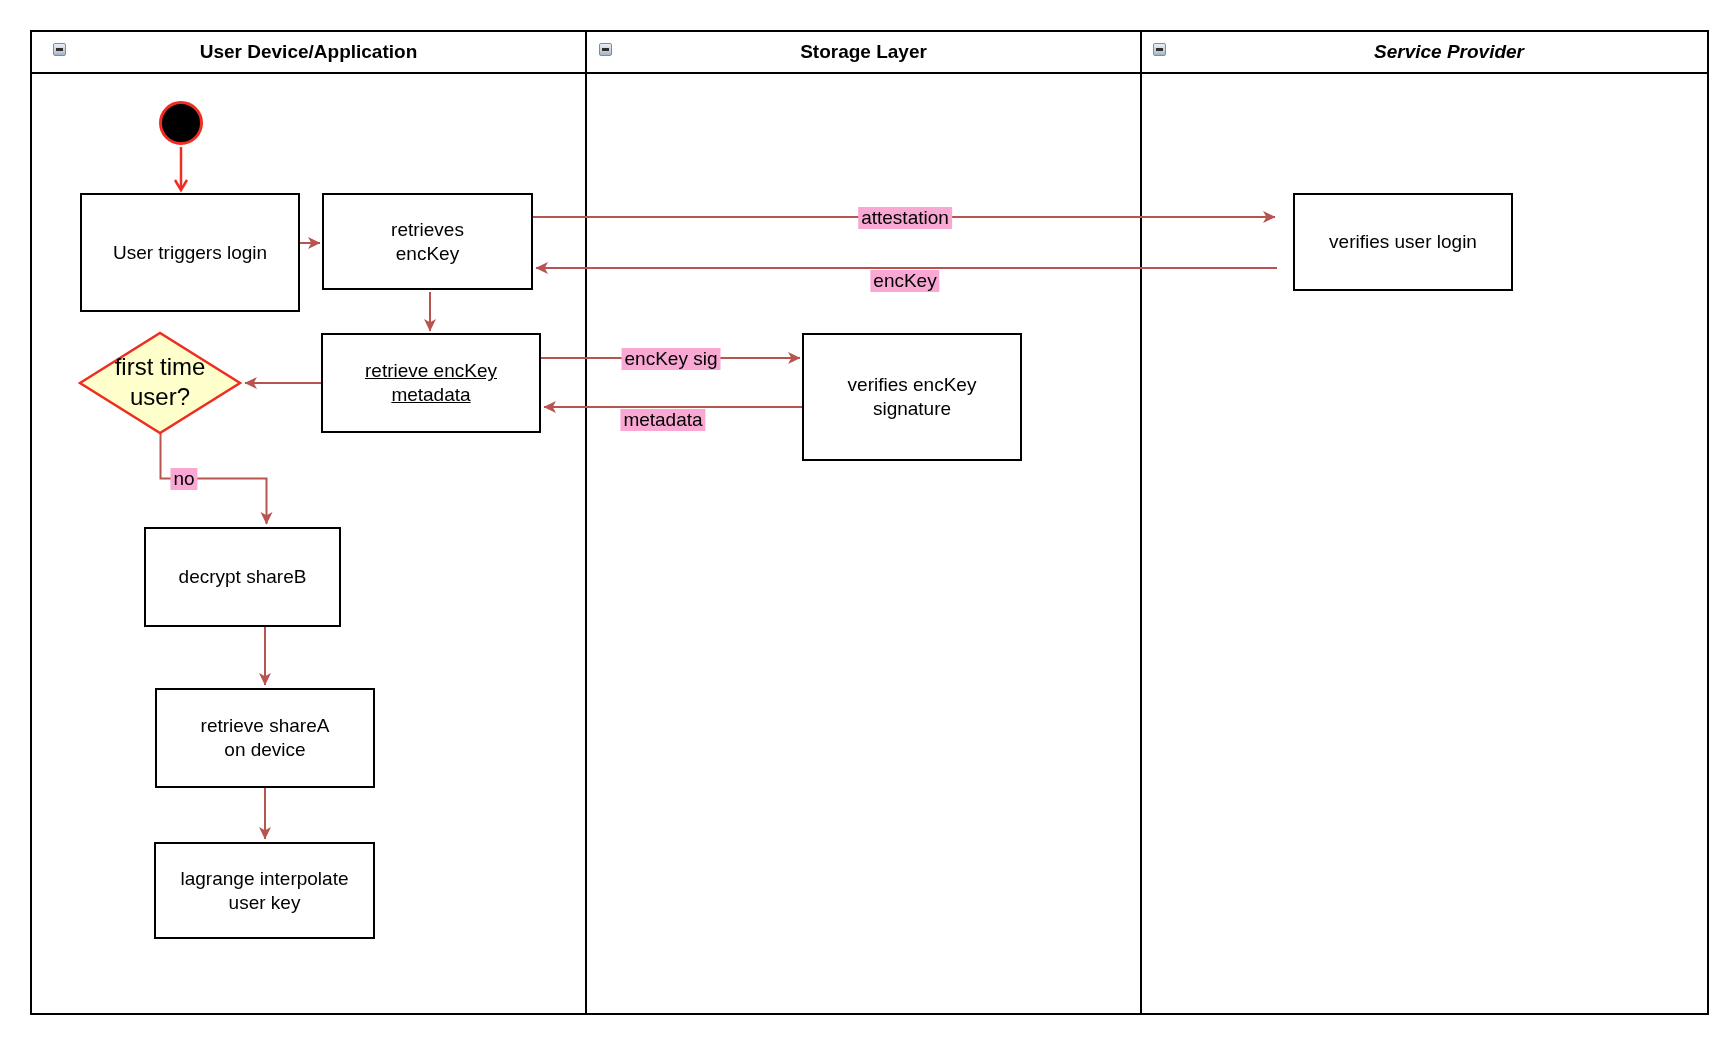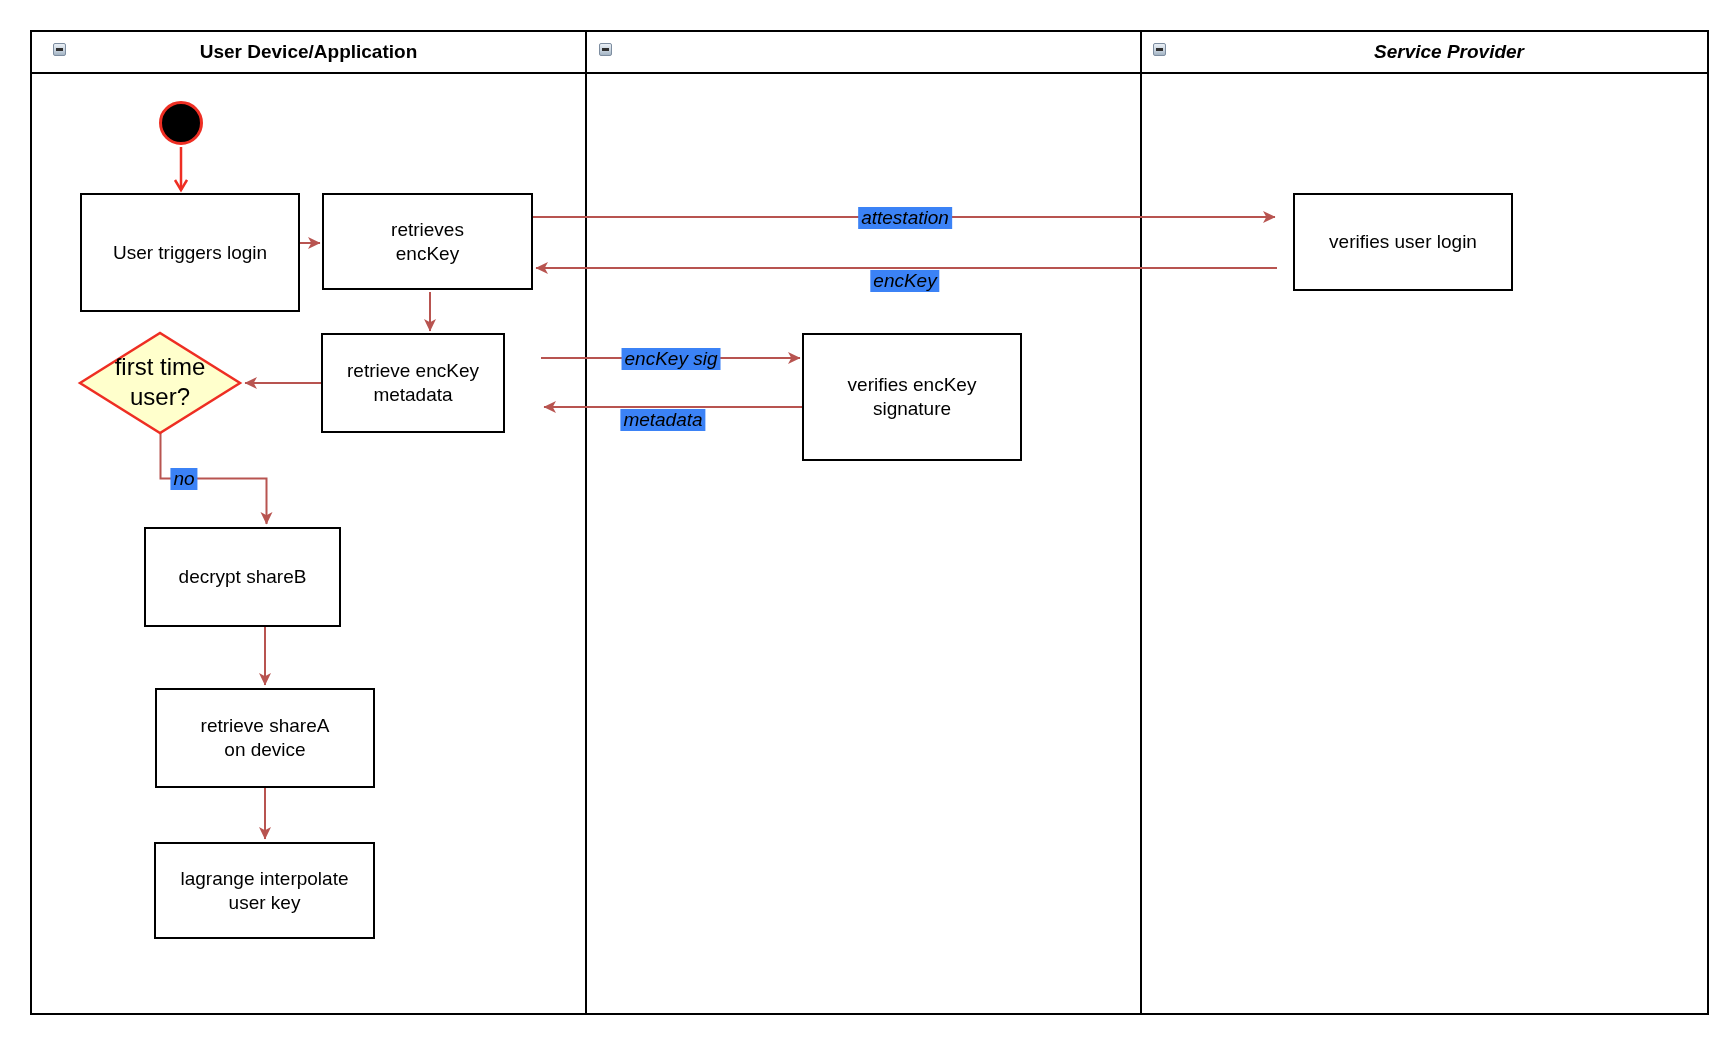--- a/index.html
+++ b/index.html
@@ -22,52 +22,55 @@
   .collapse-btn .minus{width:7px;height:3px;background:#2e2e2e;}
   #cb1{left:21px;} #cb2{left:567px;} #cb3{left:1121px;}
   
   #edges{position:absolute;left:0;top:0;width:1732px;height:1038px;}
   
   .action-node{position:absolute;box-sizing:border-box;border:2px solid #000;background:#fff;
     display:flex;align-items:center;justify-content:center;text-align:center;
     font-size:19px;line-height:1.25;white-space:pre-line;}
   #n-login    {left:80px;  top:193px; width:220px; height:119px;}
   #n-retrieves{left:322px; top:193px; width:211px; height:97px;}
-  #n-metadata {left:321px; top:333px; width:184px; height:100px;}
+  #n-metadata {left:321px; top:333px; width:220px; height:100px;text-decoration:underline;}
   #n-decrypt  {left:144px; top:527px; width:197px; height:100px;}
   #n-sharea   {left:155px; top:688px; width:220px; height:100px;}
   #n-lagrange {left:154px; top:842px; width:221px; height:97px;}
   #n-verifysig{left:802px; top:333px; width:220px; height:128px;}
   #n-verifylogin{left:1277px; top:193px; width:220px; height:98px;margin-left:16px;}
   #n-start{position:absolute;left:159px;top:101px;width:38px;height:38px;border-radius:50%;
     background:#000;border:3px solid #ee2e23;box-sizing:content-box;}
   #diamond-label{position:absolute;left:95px;top:352px;width:130px;text-align:center;
     font-size:24px;line-height:1.25;white-space:pre-line;}
   
-  .edge-label{position:absolute;font-size:19px;background:#3b82f6;padding:0 3px;white-space:nowrap;font-style:italic;}
+  .edge-label{position:absolute;font-size:19px;background:#f9a8d4;padding:0 3px;white-space:nowrap;}
   .on-line{transform:translate(-50%,-50%);}
   .below-line{transform:translate(-50%,0);}
   #el-attestation{left:905px;top:218px;}
   #el-enckey{left:905px;top:270px;}
   #el-enckeysig{left:671px;top:359px;}
   #el-metadata{left:663px;top:409px;}
   #el-no{left:184px;top:479px;}
 </style>
 </head>
 <body>
 
 <div id="canvas">
 
   <div id="pool">
     <div id="header-band"></div>
     <div class="lane-sep" id="sep1"></div>
     <div class="lane-sep" id="sep2"></div>
 
     <div class="lane-header" id="lh1">
       <span>User Device/Application</span>
+    </div>
+    <div class="lane-header" id="lh2">
+      <span>Storage Layer</span>
     </div>
     <div class="lane-header" id="lh3">
       <span>Service Provider</span>
     </div>
 
     <div class="collapse-btn" id="cb1">
       <div class="minus"></div>
     </div>
     <div class="collapse-btn" id="cb2">
       <div class="minus"></div>

